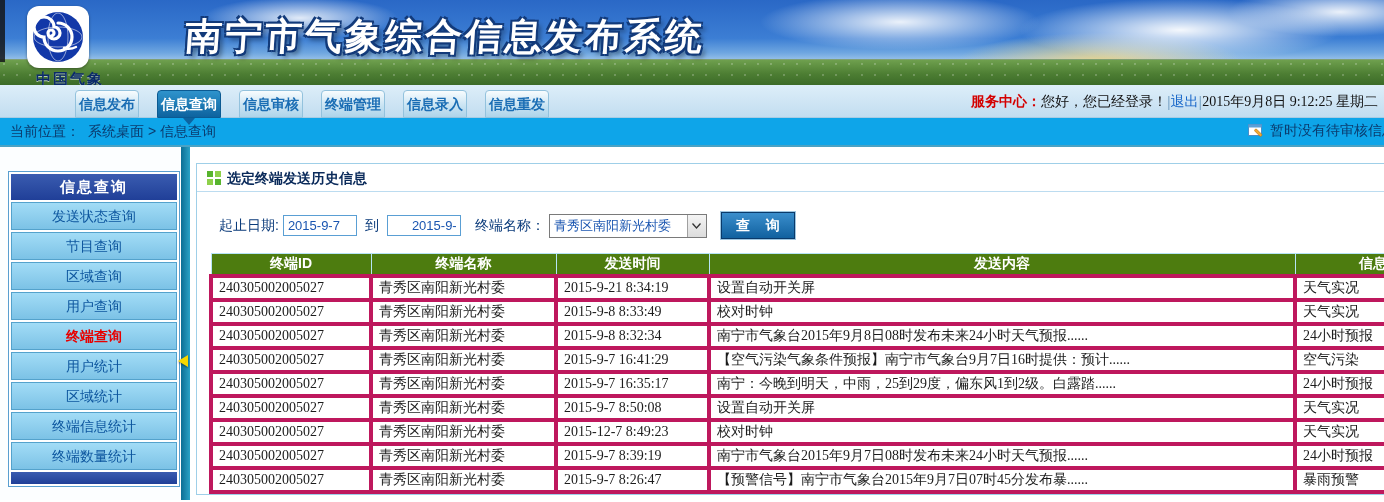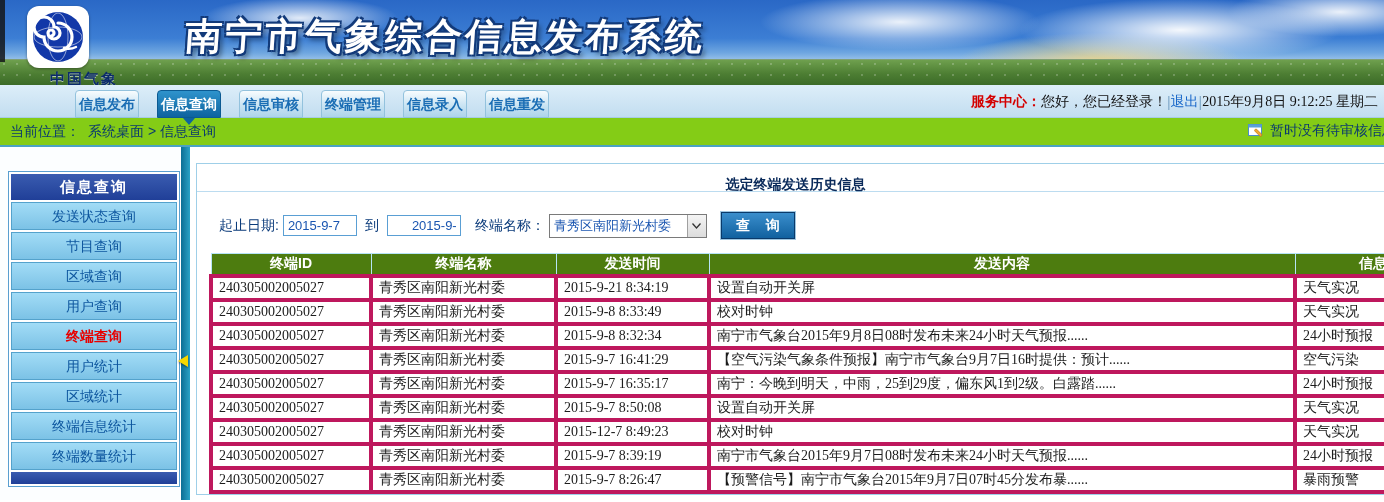--- a/index.html
+++ b/index.html
@@ -20,21 +20,21 @@
     background-image:
       radial-gradient(circle 1.2px at 4px 4px, #fff 55%, transparent 60%),
       radial-gradient(circle 1px at 9px 9px, #ffe9a8 55%, transparent 60%),
       linear-gradient(180deg,#6fa04e 0%, #4d7e33 55%, #3c6b28 100%);
     background-size:13px 11px, 17px 13px, 100% 100%;
     border-top:1px solid rgba(255,255,255,.35); }
   .banner-left-edge { position:absolute; left:0; top:0; width:5px; height:62px; background:#14161a; opacity:.85; }
   .logo-box { position:absolute; left:27px; top:6px; width:62px; height:62px; background:#fff;
     border-radius:12px; display:flex; align-items:center; justify-content:center;
     box-shadow:0 1px 3px rgba(0,0,0,.4); }
-  .logo-text { position:absolute; left:26px; top:70px; width:92px; text-align:right;
+  .logo-text { position:absolute; left:36px; top:70px; width:92px; text-align:left;
     font-size:15px; font-weight:bold; color:#0a2a6a; letter-spacing:2px;
     text-shadow:0 1px 0 rgba(255,255,255,.6); }
   .banner-title { position:absolute; left:185px; top:12px; font-size:37px; font-weight:bold;
     color:#ffffff; letter-spacing:3px; transform:skewX(-4deg);
     text-shadow:-2px -2px 0 #123a7a, 2px -2px 0 #123a7a, -2px 2px 0 #123a7a,
                 2px 2px 0 #123a7a, 4px 4px 5px rgba(0,0,0,.45); }
 
   
   .tabbar { position:relative; height:33px; background:linear-gradient(180deg,#ddeef9,#c2ddf0);
     border-bottom:1px solid #a8cce4; }
@@ -50,21 +50,21 @@
     border-top:7px solid #0d639f; z-index:6; }
   .service { position:absolute; right:6px; top:0; height:33px; display:flex; align-items:center;
     font-size:14px; white-space:nowrap; }
   .svc-label { color:#d40000; font-weight:bold; }
   .svc-greet { color:#111; }
   .svc-sep { color:#7fa8c8; }
   .svc-logout { color:#1464c8; cursor:pointer; }
   .svc-date { color:#111; font-family:"Liberation Serif","DejaVu Serif",serif; }
 
   
-  .crumbrow { position:relative; height:29px; background:#84cc16; border-bottom:2px solid #4aa2c4; }
+  .crumbrow { position:relative; height:29px; background:#0ea5e9; border-bottom:2px solid #4aa2c4; }
   .crumb { position:absolute; left:10px; top:5px; font-size:14px; color:#0b3b6e; }
   .crumb .path { margin-left:8px; }
   .notice { position:absolute; right:-12px; top:4px; display:flex; align-items:center; gap:5px;
     font-size:14px; color:#0b3b6e; white-space:nowrap; cursor:pointer; }
 
   
   .content { display:flex; height:353px; background:#fff; }
 
   .side-col { width:181px; background:#fcfeff; position:relative; }
   .sidebar-box { margin:24px 0 0 8px; width:172px; background:#fff;
@@ -80,21 +80,21 @@
 
   .divider { width:9px; background:linear-gradient(90deg,#0c6e94,#2aa2c6); position:relative; }
   .collapse-arrow { position:absolute; left:-3px; top:208px; width:0; height:0; cursor:pointer;
     border-right:10px solid #f6d800; border-top:6px solid transparent; border-bottom:6px solid transparent;
     filter:drop-shadow(0 1px 1px rgba(0,0,0,.5)); }
 
   .main { flex:1; position:relative; background:#fff; overflow:hidden; }
   .panel { margin:16px 0 0 6px; border:1px solid #9fcfe8; border-right:none; background:#fff;
     height:332px; overflow:hidden; }
   .panel-header { height:28px; line-height:28px; padding-left:10px; border-bottom:1px solid #bcdcf0;
-    display:flex; align-items:center; gap:6px;flex-direction:column; }
+    display:flex; align-items:center; gap:6px; }
   .panel-title { font-size:14px; font-weight:bold; color:#0a2a5a; }
 
   .query-form { margin:20px 0 0 22px; display:flex; align-items:center; font-size:14px; }
   .f-label { color:#0a3a7a; margin-right:4px; white-space:nowrap; }
   .date-input { width:74px; height:21px; border:1px solid #5a9fd4; color:#1a55b0; font-size:13px;
     padding:0 4px; outline:none; font-family:inherit; }
   .to-label { margin:0 8px; color:#0a3a7a; }
   .sel-wrap { display:flex; align-items:center; width:158px; height:24px; border:1px solid #7a7a7a;
     background:#fff; margin-right:14px; cursor:pointer; }
   .sel-value { flex:1; padding:0 4px; font-size:13px; color:#1a55b0; white-space:nowrap; overflow:hidden; }

